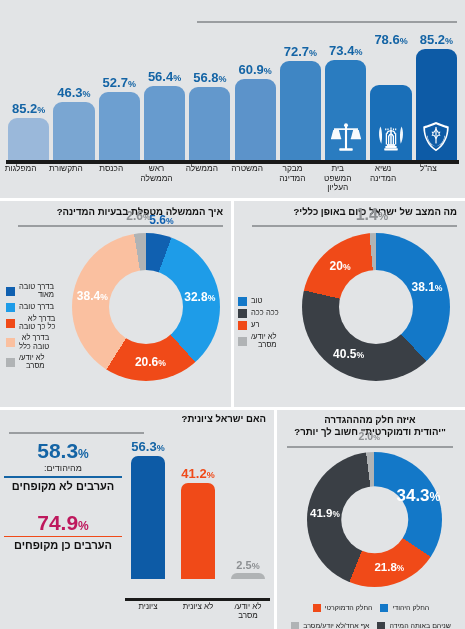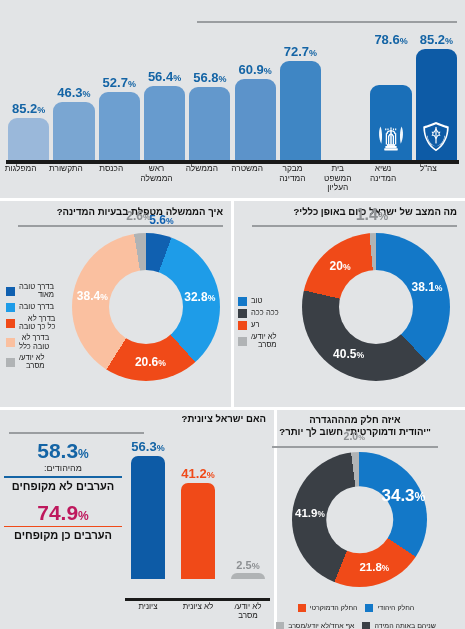--- a/index.html
+++ b/index.html
@@ -123,20 +123,37 @@
         <div class="bar-rect" style="height: 72.96px; background: rgb(99, 152, 204);"></div>
       </div>
       <div class="bar-col" style="left: 226.5px; width: 41.3px; height: 128px;">
         <div class="bar-val">60.9<span class="pct">%</span></div>
         <div class="bar-rect" style="height: 80.64px; background: rgb(92, 147, 202);"></div>
       </div>
       <div class="bar-col" style="left: 271.8px; width: 41.3px; height: 128px;">
         <div class="bar-val">72.7<span class="pct">%</span></div>
         <div class="bar-rect" style="height: 98.56px; background: rgb(63, 134, 196);"></div>
       </div>
+      <div class="bar-col" style="left: 317.1px; width: 41.3px; height: 128px;">
+        <div class="bar-val">73.4<span class="pct">%</span></div>
+        <div class="bar-rect" style="height: 99.84px; background: rgb(42, 124, 192);">
+          <div class="bar-icon"><svg viewBox="0 0 40 44" width="100%" height="100%">
+    <g fill="#ffffff">
+      <rect x="18.6" y="8" width="2.8" height="30"></rect>
+      <rect x="11" y="37" width="18" height="3.2" rx="1"></rect>
+      <rect x="4" y="10.4" width="32" height="2.2"></rect>
+      <circle cx="20" cy="6.4" r="2.6"></circle>
+      <path d="M3 12.6 L10.5 12.6 L13.5 24 L0 24 Z" opacity="0.97"></path>
+      <path d="M29.5 12.6 L37 12.6 L40 24 L26.5 24 Z" opacity="0.97"></path>
+      <rect x="0" y="23.4" width="13.6" height="1.6"></rect>
+      <rect x="26.4" y="23.4" width="13.6" height="1.6"></rect>
+    </g>
+  </svg></div>
+        </div>
+      </div>
       <div class="bar-col" style="left: 362.4px; width: 41.3px; height: 128px; gap: 36px;">
         <div class="bar-val">78.6<span class="pct">%</span></div>
         <div class="bar-rect" style="height: 108.8px; background: rgb(26, 111, 184);">
           <div class="bar-icon"><svg viewBox="0 0 40 44" width="100%" height="100%">
     <g fill="#ffffff">
 
       <path d="M6 8 C3 14 3.5 24 7 31 C8.6 24 8.4 14 6 8 Z" opacity=".95"></path>
       <path d="M34 8 C37 14 36.5 24 33 31 C31.4 24 31.6 14 34 8 Z" opacity=".95"></path>
 
       <rect x="19" y="12" width="2" height="20"></rect>
@@ -288,37 +305,37 @@
       <div style="position: absolute; top: 166px; font-size: 8px; text-align: center; direction: rtl; line-height: 1.15; color: rgb(26, 26, 26); left: 50px; width: 46px;">לא ציונית</div>
       <div class="bar-col" style="left: 106px; width: 34px; height: 140px; bottom: 22px;">
         <div class="bar-val" style="color: rgb(141, 144, 147); font-size: 11px;">2.5<span class="pct">%</span></div>
         <div class="bar-rect" style="height: 5.83333px; background: rgb(176, 179, 181); border-radius: 7px 7px 0px 0px;"></div>
       </div>
       <div style="position: absolute; top: 166px; font-size: 8px; text-align: center; direction: rtl; line-height: 1.15; color: rgb(26, 26, 26); left: 100px; width: 46px;">לא יודע/<br> מסרב</div>
     </div>
   <div style="position:absolute;left:125px;top:188px;width:145px;height:3px;background:#1a1a1a;"></div>
 
   <div id="stat-block" style="position:absolute;left:4px;top:30px;width:118px;">
-      <div style="margin-bottom: 10px;">
+      <div style="margin-bottom: 20px;">
         <div class="stat-big" style="color: rgb(20, 100, 165); text-align: center;">58.3<span class="pct">%</span></div>
         <div class="stat-sub">מהיהודים:</div>
         <div class="stat-rule" style="background: rgb(20, 100, 165);"></div>
         <div class="stat-main">הערבים לא מקופחים</div>
       </div>
       <div style="margin-bottom: 0px;">
         <div class="stat-big" style="color: #be185d; text-align: center;">74.9<span class="pct">%</span></div>
         <div class="stat-rule" style="background: rgb(240, 74, 24);"></div>
         <div class="stat-main">הערבים כן מקופחים</div>
       </div>
     </div>
 </div>
 
 <div class="vdiv" style="left:274px;top:407px;height:222px;"></div>
 
-<div class="panel" id="bot-right" style="left:262px;top:410px;width:188px;height:173px;border-radius:30px;">
+<div class="panel" id="bot-right" style="left:277px;top:410px;width:188px;height:173px;border-radius:30px;">
   <div class="donut-title" style="position:absolute;right:6px;top:4px;width:178px;text-align:center;">
     <div>איזה חלק מהההגדרה</div>
     <div>"יהודית ודמוקרטית" חשוב לך יותר?</div>
   </div>
   <div class="donut-rule" style="position:absolute;right:12px;top:33px;width:166px;"></div>
   <div id="jd-donut" style="position:absolute;left:30px;top:42px;width:135px;height:135px;">
       <div class="donut" style="width: 135px; height: 135px; left: 0px; top: 0px; background: conic-gradient(rgb(19, 120, 200) 0%, rgb(19, 120, 200) 34.3%, rgb(240, 74, 24) 34.3%, rgb(240, 74, 24) 56.1%, rgb(58, 63, 69) 56.1%, rgb(58, 63, 69) 98%, rgb(176, 179, 181) 98%, rgb(176, 179, 181) 100%);">
         <div class="donut-hole" style="width: 67.5px; height: 67.5px;"></div>
       </div>
       <div class="slice-lab" style="font-size: 17px; color: rgb(255, 255, 255); left: 111.496px; top: 43.85px; transform: translate(-50%, -50%);">34.3<span class="pct">%</span></div>

